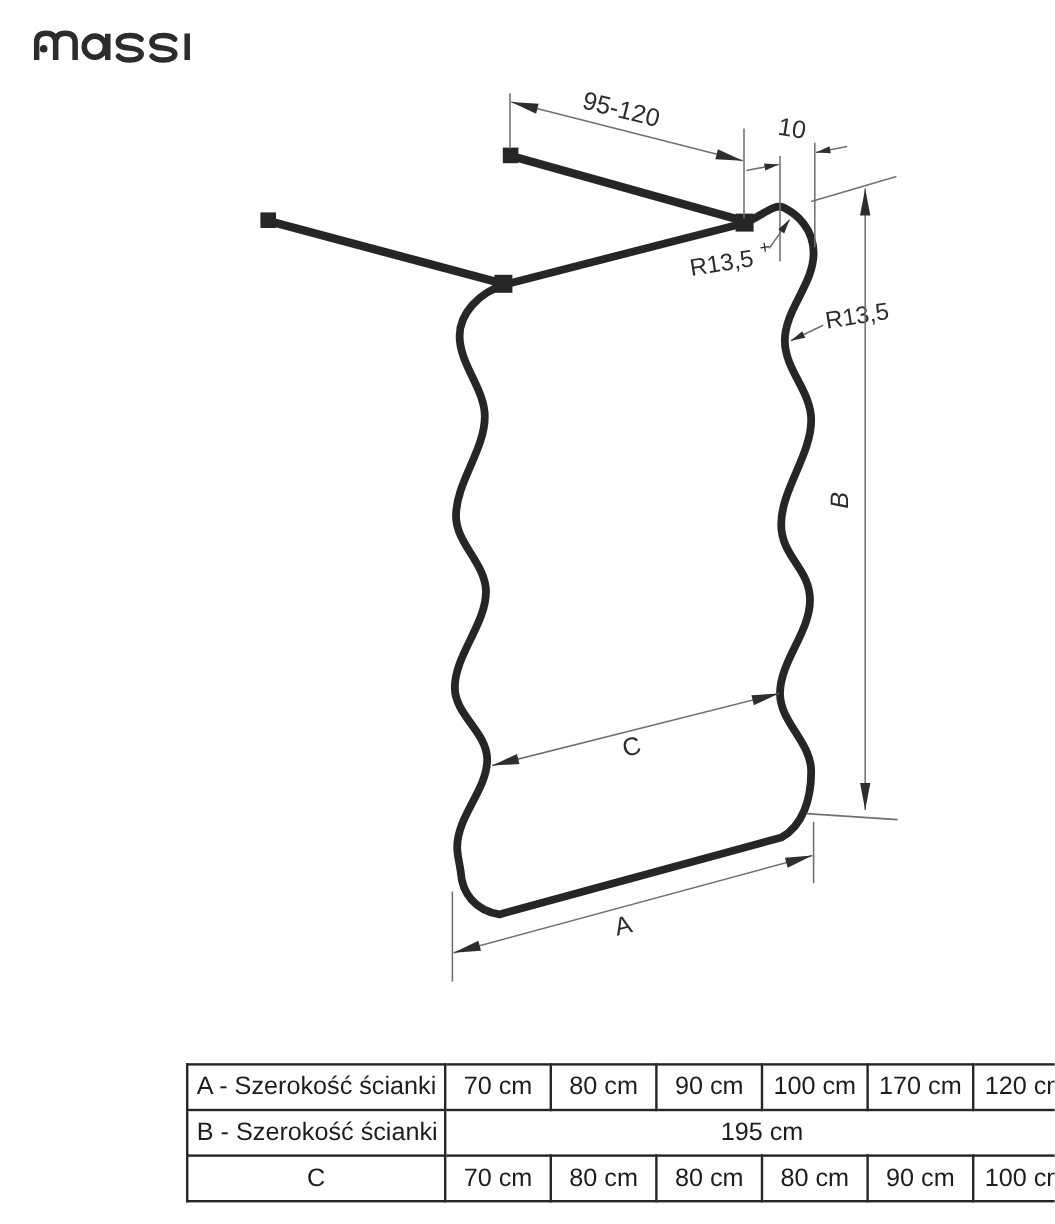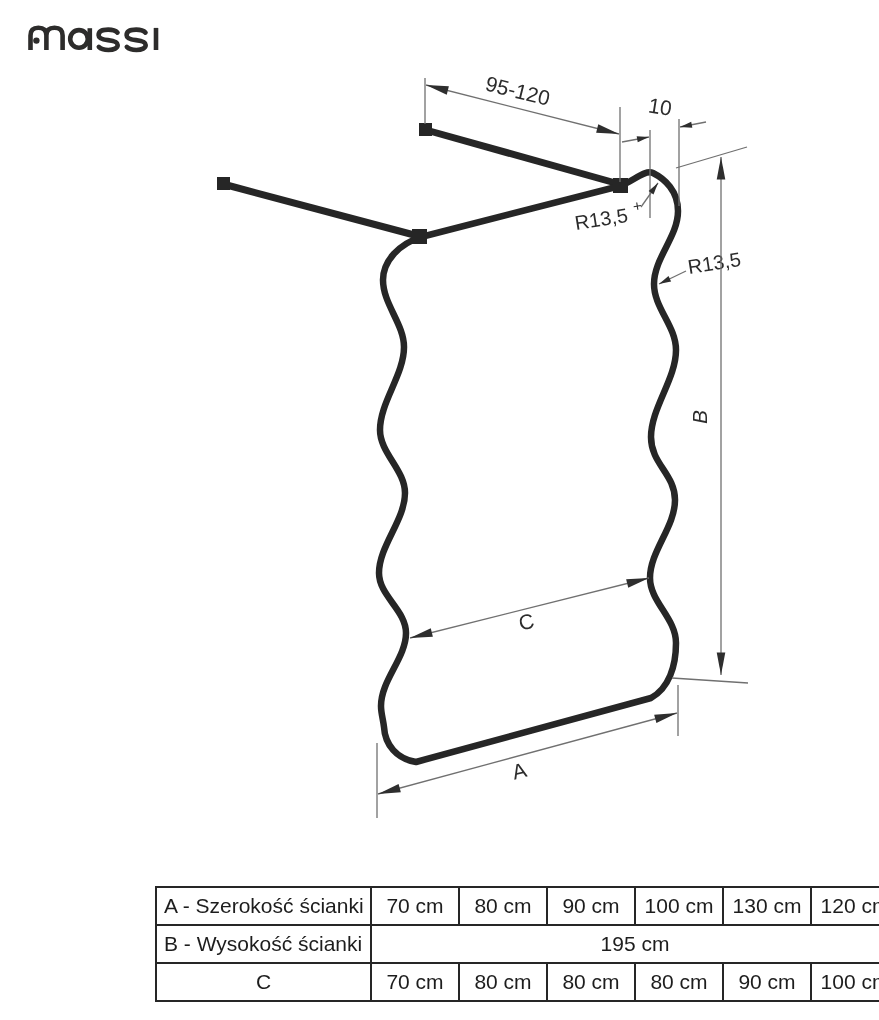--- a/index.html
+++ b/index.html
@@ -118,25 +118,25 @@
   </svg>
 
   <table class="size">
     <tbody>
         <tr>
       <td class="lbl">A - Szerokość ścianki</td>
       <td class="val">70 cm</td>
       <td class="val">80 cm</td>
       <td class="val">90 cm</td>
       <td class="val">100 cm</td>
-      <td class="val">130 cm</td>
+      <td class="val">170 cm</td>
       <td class="val">120 cm</td>
     </tr>
     <tr>
-      <td class="lbl">B - Wysokość ścianki</td>
+      <td class="lbl">B - Szerokość ścianki</td>
       <td class="ctr" colspan="6">195 cm</td>
     </tr>
     <tr>
       <td class="lbl ctr">C</td>
       <td class="val">70 cm</td>
       <td class="val">80 cm</td>
       <td class="val">80 cm</td>
       <td class="val">80 cm</td>
       <td class="val">90 cm</td>
       <td class="val">100 cm</td>

